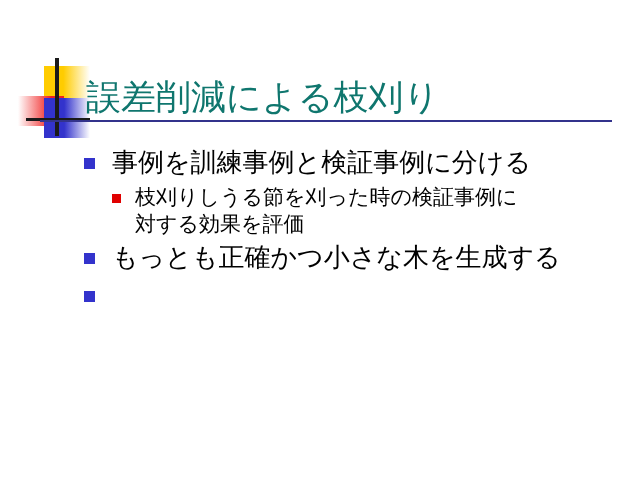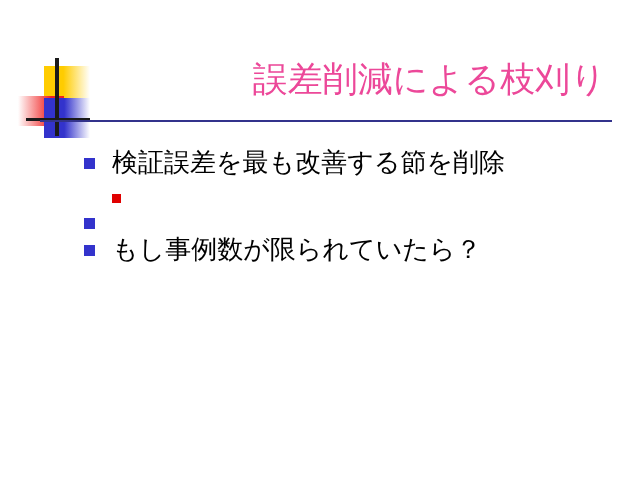--- a/index.html
+++ b/index.html
@@ -65,28 +65,27 @@
     top: 60px;
     width: 64px;
     height: 3px;
     background: #1a1a1a;
   }
 
   
   #title {
     position: absolute;
     left: 86px;
-    top: 60px;
+    top: 78px;
     width: 520px;
     font-size: 35px;
     line-height: 1.1;
-    color: #ec4899;
+    color: #0f766e;
     letter-spacing: 0px;
     white-space: nowrap;
-    text-align: right;
   }
   #title-rule {
     position: absolute;
     left: 40px;
     top: 120px;
     width: 572px;
     height: 2px;
     background: #33338C;
   }
 
@@ -152,32 +151,33 @@
     <div class="line-h"></div>
   </div>
 
   <div id="title">誤差削減による枝刈り</div>
   <div id="title-rule"></div>
 
   <div id="body">
 
     <div class="li li-l1">
       <span class="marker marker-l1"></span>
-      <span class="txt txt-l1">検証誤差を最も改善する節を削除</span>
+      <span class="txt txt-l1">事例を訓練事例と検証事例に分ける</span>
     </div>
 
 
     <div class="li li-l2">
       <span class="marker marker-l2"></span>
+      <span class="txt txt-l2">枝刈りしうる節を刈った時の検証事例に対する効果を評価</span>
     </div>
 
 
     <div class="li li-l1">
       <span class="marker marker-l1"></span>
+      <span class="txt txt-l1">もっとも正確かつ小さな木を生成する</span>
     </div>
 
     <div class="li li-l1">
       <span class="marker marker-l1"></span>
-      <span class="txt txt-l1">もし事例数が限られていたら？</span>
     </div>
 
   </div>
 </div>
 
 </body></html>

